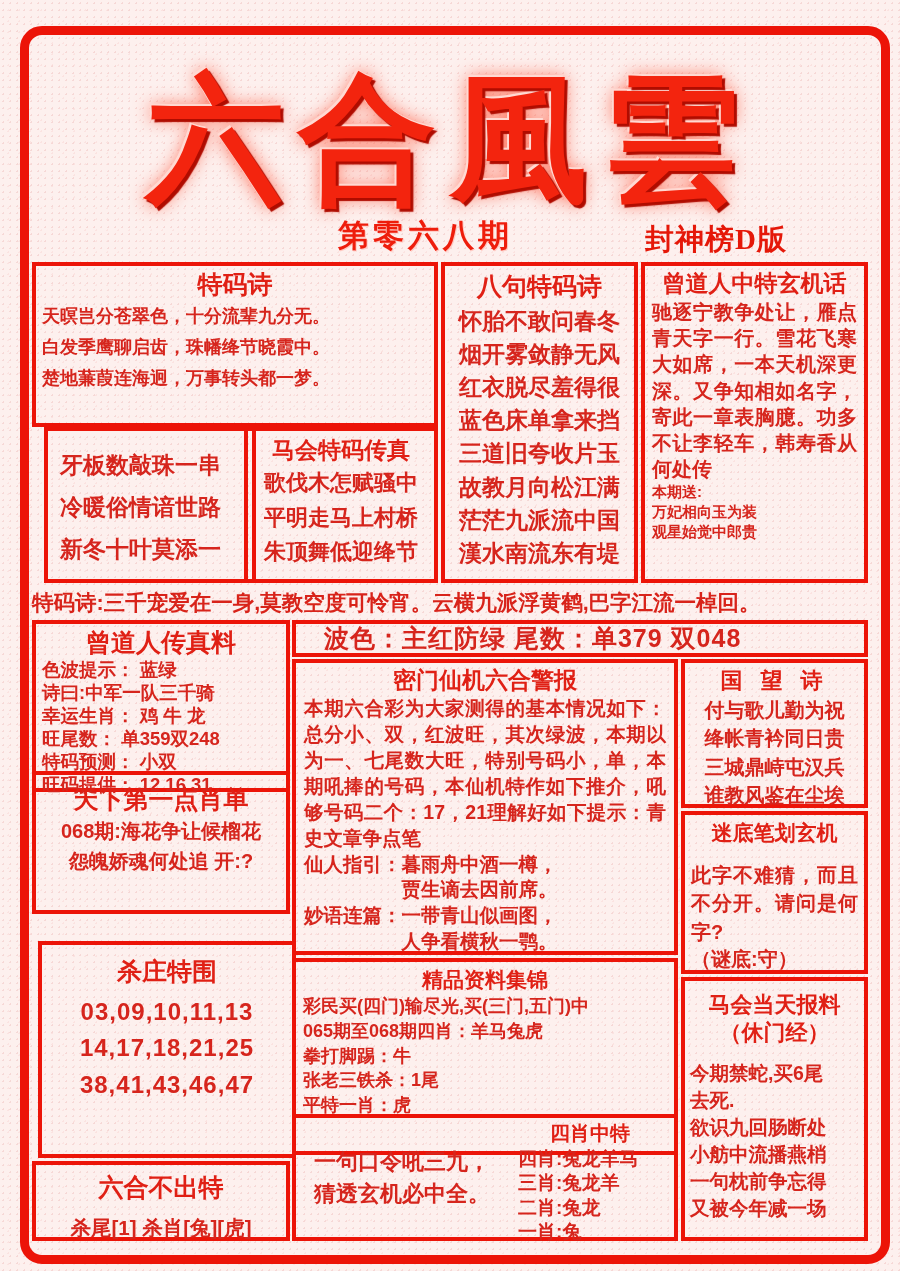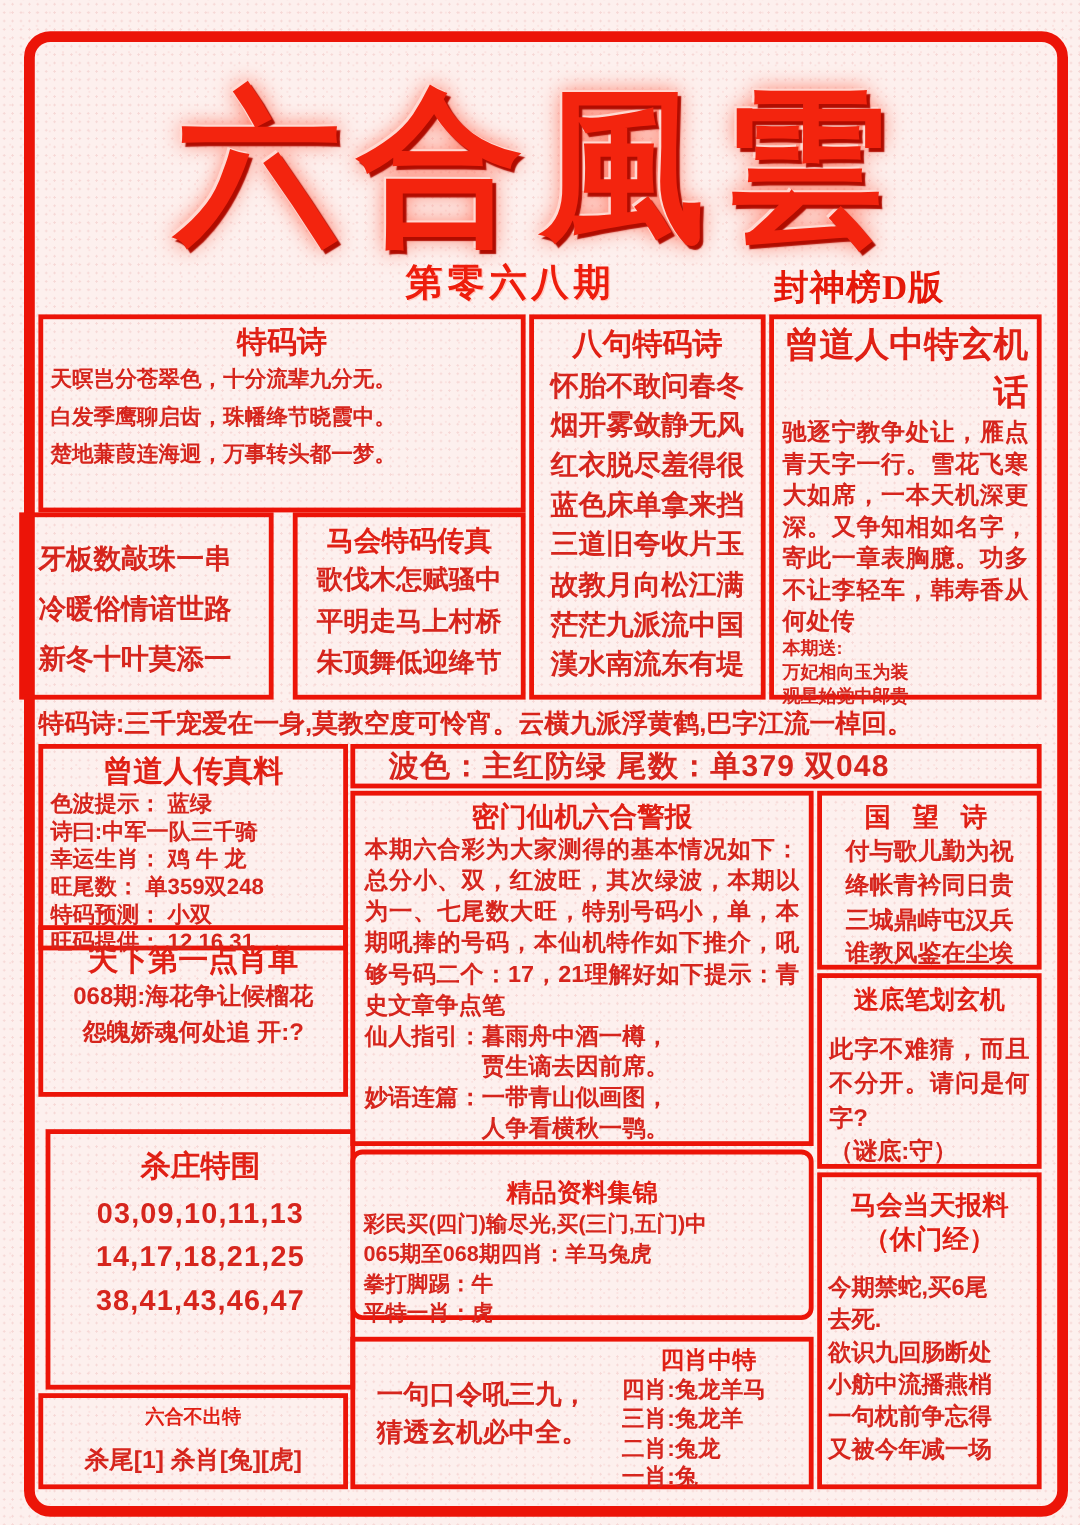--- a/index.html
+++ b/index.html
@@ -34,62 +34,62 @@
     color:#e51809; font-family:"Liberation Serif","DejaVu Serif",serif; letter-spacing:1px;
   }
   .box{position:absolute; border:4px solid #ec1408; box-sizing:border-box;}
   .bt{font-weight:bold; text-align:center; color:#e02015;}
   .poem-line{font-weight:bold;}
 
   
   #box-tema{left:32px; top:262px; width:406px; height:165px; padding:2px 6px;}
   #box-tema .bt{font-size:25px;}
   #box-tema .poem-line{font-size:18px; line-height:1.73; white-space:nowrap;}
-  #box-yaban{left:16px; top:427px; width:212px; height:156px; padding:14px 0 0 12px;}
+  #box-yaban{left:44px; top:427px; width:212px; height:156px; padding:14px 0 0 12px;}
   #box-yaban .poem-line{font-size:23px; line-height:1.82; white-space:nowrap;}
   #box-fax{left:244px; top:427px; width:194px; height:156px; padding:4px 2px;}
   #box-fax .bt{font-size:23px;}
   #box-fax .poem-line{font-size:22px; line-height:1.57; text-align:center; white-space:nowrap;}
   #box-eight{left:441px; top:262px; width:197px; height:321px; padding:4px 4px;}
   #box-eight .bt{font-size:25px; margin-bottom:2px;}
   #box-eight .poem-line{font-size:23px; line-height:1.44; text-align:center; white-space:nowrap;}
   #box-xuanji{left:641px; top:262px; width:227px; height:321px; padding:2px 7px;}
-  #box-xuanji .bt{font-size:29px;text-align:right;}
+  #box-xuanji .bt{font-size:23px;}
   #box-xuanji .body{font-size:20px; font-weight:bold; line-height:1.31; text-align:justify;}
   #box-xuanji .send{font-size:15px; font-weight:bold; line-height:1.32; white-space:nowrap;}
 
   .strip{
     position:absolute; left:32px; top:586px; width:836px; height:32px;
     font-size:21.5px; font-weight:bold; white-space:nowrap; color:#d8231a;
     display:flex; align-items:center;
   }
 
   
   #box-l1{left:32px; top:620px; width:258px; height:172px; padding:2px 6px;}
   #box-l1 .bt{font-size:25px;}
   #box-l1 .row{font-size:18.5px; font-weight:bold; line-height:1.24; white-space:nowrap;}
   #box-l2{left:32px; top:771px; width:258px; height:143px; padding:8px 2px;}
   #box-l2 .bt{font-size:25px;}
   #box-l2 .line{font-size:20px; font-weight:bold; line-height:1.5; text-align:center; white-space:nowrap;}
   #box-l3{left:38px; top:941px; width:258px; height:217px; padding:10px 2px;}
   #box-l3 .bt{font-size:25px; margin-bottom:6px;}
   #box-l3 .line{font-size:24px; font-weight:bold; line-height:1.52; text-align:center; letter-spacing:1px; white-space:nowrap;}
   #box-l4{left:32px; top:1161px; width:258px; height:80px; padding:6px 2px;}
-  #box-l4 .bt{font-size:16px; margin-bottom:10px;}
+  #box-l4 .bt{font-size:25px; margin-bottom:10px;}
   #box-l4 .line{font-size:20.5px; font-weight:bold; text-align:center; white-space:nowrap;}
 
   
   #strip-bose{left:292px; top:620px; width:576px; height:37px; display:flex; align-items:center; padding:0 0 0 28px;}
   #strip-bose .t{font-size:25px; font-weight:bold; white-space:nowrap; letter-spacing:1px;}
   #box-m1{left:292px; top:659px; width:386px; height:296px; padding:2px 8px;}
   #box-m1 .bt{font-size:23px;}
   #box-m1 .body{font-size:19.5px; font-weight:bold; line-height:1.33; text-align:justify;}
   #box-m1 .lrow{display:flex; font-size:19.5px; font-weight:bold; line-height:1.33;}
   #box-m1 .lrow .lab{white-space:nowrap;}
-  #box-m2{left:292px; top:958px; width:386px; height:142px; padding:18px 7px;border-radius:10px;}
+  #box-m2{left:292px; top:958px; width:386px; height:197px; padding:4px 7px;}
   #box-m2 .bt{font-size:21px;}
   #box-m2 .line{font-size:18px; font-weight:bold; line-height:1.38; white-space:nowrap;}
   #box-m3{left:292px; top:1114px; width:386px; height:127px; display:flex;}
   #box-m3 .kouling{flex:0 0 54%; display:flex; flex-direction:column; justify-content:center; padding-left:18px;}
   #box-m3 .kouling .line{font-size:22px; font-weight:bold; line-height:1.45; white-space:nowrap;}
   #box-m3 .sixiao{flex:1; padding-top:2px;}
   #box-m3 .sixiao .bt{font-size:20px; text-align:left; padding-left:32px;}
   #box-m3 .sixiao .row{font-size:19px; font-weight:bold; line-height:1.28; white-space:nowrap;}
 
   
@@ -206,20 +206,21 @@
         <div>人争看横秋一鹗。</div>
       </span>
     </div>
   </div>
 
   <div class="box" id="box-m2">
     <div class="bt">精品资料集锦</div>
     <div class="line">彩民买(四门)输尽光,买(三门,五门)中</div>
     <div class="line">065期至068期四肖：羊马兔虎</div>
     <div class="line">拳打脚踢：牛</div>
+    <div class="line">张老三铁杀：1尾</div>
     <div class="line">平特一肖：虎</div>
   </div>
 
   <div class="box" id="box-m3">
     <div class="kouling">
       <div class="line">一句口令吼三九，</div>
       <div class="line">猜透玄机必中全。</div>
     </div>
     <div class="sixiao">
       <div class="bt">四肖中特</div>

